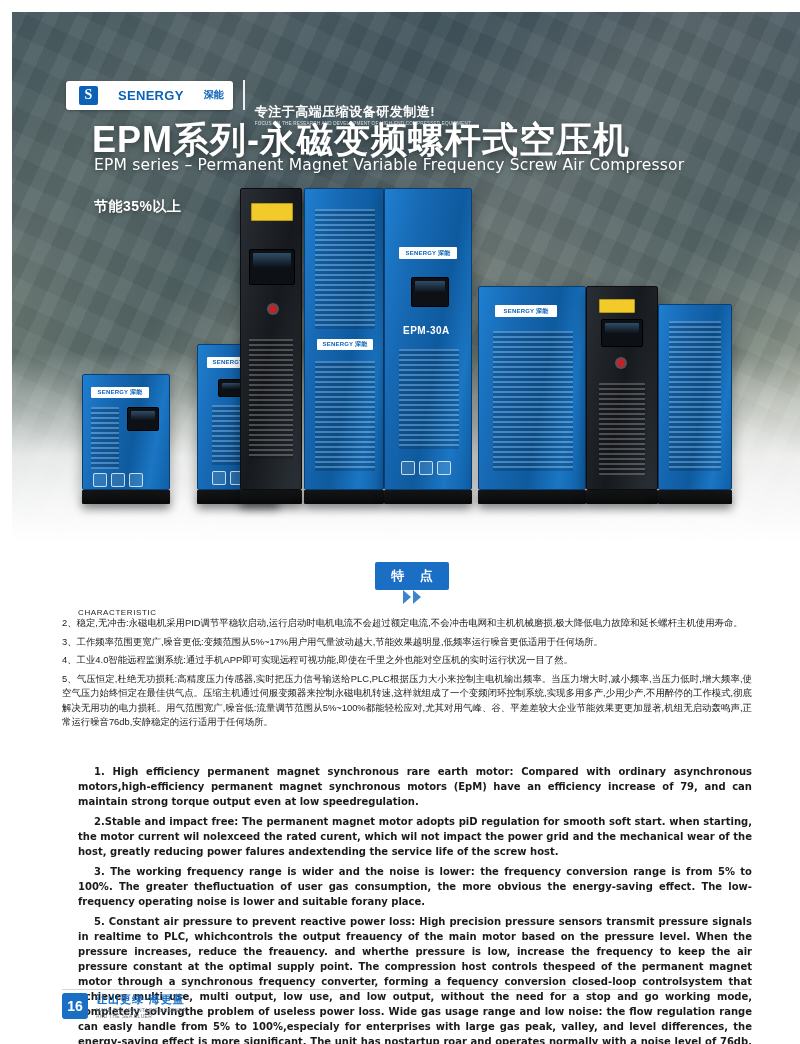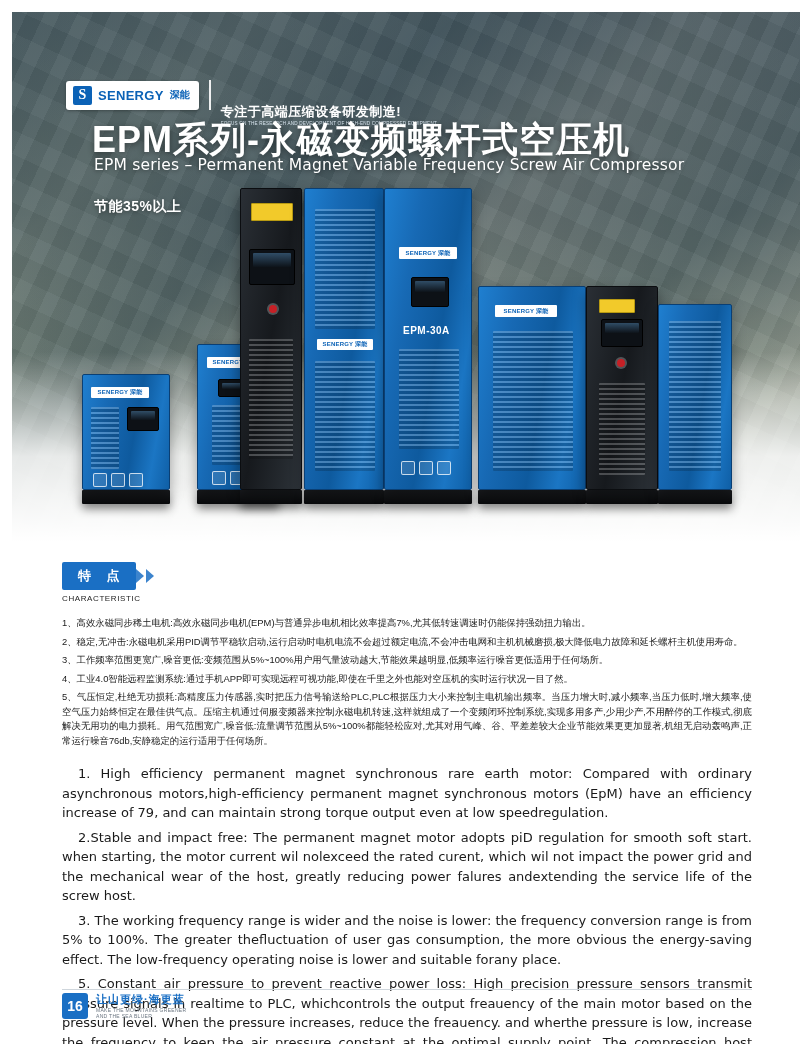--- a/index.html
+++ b/index.html
@@ -34,21 +34,21 @@
     opacity:.7;
   }
   .hero-fade{
     position:absolute;left:0;right:0;bottom:0;height:190px;
     background:linear-gradient(180deg, rgba(255,255,255,0) 0%, rgba(255,255,255,.85) 55%, #ffffff 100%);
     z-index:3;
   }
   
   .logo-bar{position:absolute;left:54px;top:52px;z-index:5;display:flex;align-items:center;}
   .logo-box{
-    background:#ffffff;border-radius:3px;padding:5px 9px 5px 7px;display:flex;align-items:center;gap:6px;
+    background:#ffffff;border-radius:3px;padding:5px 9px 5px 13px;display:flex;align-items:center;gap:20px;
     box-shadow:0 1px 3px rgba(0,0,0,.3);
     justify-content:flex-end;
   }
   .logo-mark{
     width:19px;height:19px;background:#0b62b6;border-radius:2px;position:relative;flex:0 0 auto;
   }
   .logo-mark:before{
     content:"S";position:absolute;inset:0;color:#fff;font-size:14px;font-weight:bold;
     display:flex;align-items:center;justify-content:center;font-family:"Liberation Serif",serif;
   }
@@ -112,42 +112,43 @@
   }
   .knob{position:absolute;background:#c62026;border-radius:50%;box-shadow:0 0 0 2px rgba(255,255,255,.25);}
   .sticker{position:absolute;background:#f2ca2a;border:1px solid #b89a12;border-radius:1px;}
   .icons-row{position:absolute;display:flex;gap:4px;align-items:center;}
   .icons-row span{
     width:12px;height:12px;border:1px solid rgba(255,255,255,.75);border-radius:2px;
     display:block;background:rgba(255,255,255,.12);
   }
   
   .char-wrap{position:absolute;left:56px;top:556px;width:700px;z-index:6;}
-  .char-bar{display:flex;align-items:center;}
+  .char-bar{display:flex;align-items:center;flex-direction:column;}
   .char-tab{
     background:#1a6fc4;color:#fff;font-size:13px;font-weight:bold;letter-spacing:6px;
     padding:5px 10px 5px 16px;border-radius:2px;
   }
   .char-arrows{display:flex;gap:2px;align-items:center;}
   .char-arrows i{
     width:0;height:0;border-top:7px solid transparent;border-bottom:7px solid transparent;
     border-left:8px solid #1a6fc4;display:block;opacity:.85;
   }
-  .char-en{font-size:8px;color:#222;letter-spacing:.6px;margin-top:4px;}
+  .char-en{font-size:8px;color:#222;letter-spacing:.6px;margin-top:4px;margin-left:16px;}
   
   .cn-body{position:absolute;left:56px;top:610px;width:690px;z-index:6;}
   .cn-body p{
     margin:0 0 4px 0;font-size:9.4px;line-height:1.55;color:#1a1a1a;text-align:justify;
     font-family:"Liberation Sans", sans-serif;
   }
   
   .en-body{position:absolute;left:56px;top:758px;width:690px;z-index:6;}
   .en-body p{
-    margin:0 0 5px 0;font-size:13px;line-height:1.5;color:#1a1a1a;text-align:justify;
+    margin:0 0 5px 16px;font-size:10px;line-height:1.5;color:#1a1a1a;text-align:justify;
     font-family:"DejaVu Sans", sans-serif;
+    font-weight:bold;
   }
   .en-body p.indent{text-indent:16px;}
   
   .footer{position:absolute;left:56px;bottom:18px;display:flex;align-items:center;gap:8px;z-index:6;}
   .pg{
     width:26px;height:26px;background:#1a6fc4;color:#fff;border-radius:3px;
     display:flex;align-items:center;justify-content:center;font-size:14px;font-weight:bold;
   }
   .f-cn{font-size:11px;font-weight:bold;color:#1a6fc4;letter-spacing:1px;}
   .f-en{font-size:5px;color:#6a7580;letter-spacing:.3px;line-height:1.35;}
@@ -278,23 +279,22 @@
       <div class="char-tab">特 点</div>
       <div class="char-arrows">
           <i></i>
           <i></i>
         </div>
     </div>
     <div class="char-en">CHARACTERISTIC</div>
   </div>
 
   <div class="cn-body">
-    <p>1、高效永磁同步稀土电机:高效永磁同步电机(EPM)与普通异步电机相比效率提高7%,尤其低转速调速时仍能保持强劲扭力输出。</p>
     <p>2、稳定,无冲击:永磁电机采用PID调节平稳软启动,运行启动时电机电流不会超过额定电流,不会冲击电网和主机机械磨损,极大降低电力故障和延长螺杆主机使用寿命。</p>
-    <p>3、工作频率范围更宽广,噪音更低:变频范围从5%~100%用户用气量波动越大,节能效果越明显,低频率运行噪音更低适用于任何场所。</p>
+    <p>3、工作频率范围更宽广,噪音更低:变频范围从5%~17%用户用气量波动越大,节能效果越明显,低频率运行噪音更低适用于任何场所。</p>
     <p>4、工业4.0智能远程监测系统:通过手机APP即可实现远程可视功能,即使在千里之外也能对空压机的实时运行状况一目了然。</p>
     <p>5、气压恒定,杜绝无功损耗:高精度压力传感器,实时把压力信号输送给PLC,PLC根据压力大小来控制主电机输出频率。当压力增大时,减小频率,当压力低时,增大频率,使空气压力始终恒定在最佳供气点。压缩主机通过伺服变频器来控制永磁电机转速,这样就组成了一个变频闭环控制系统,实现多用多产,少用少产,不用醉停的工作模式,彻底解决无用功的电力损耗。用气范围宽广,噪音低:流量调节范围从5%~100%都能轻松应对,尤其对用气峰、谷、平差差较大企业节能效果更更加显著,机组无启动轰鸣声,正常运行噪音76db,安静稳定的运行适用于任何场所。</p>
   </div>
 
   <div class="en-body">
     <p class="indent">1. High efficiency permanent magnet synchronous rare earth motor: Compared with ordinary asynchronous motors,high-efficiency permanent magnet synchronous motors (EpM) have an efficiency increase of 79, and can maintain strong torque output even at low speedregulation.</p>
     <p class="indent">2.Stable and impact free: The permanent magnet motor adopts piD regulation for smooth soft start. when starting, the motor current wil nolexceed the rated curent, which wil not impact the power grid and the mechanical wear of the host, greatly reducing power falures andextending the service life of the screw host.</p>
     <p class="indent">3. The working frequency range is wider and the noise is lower: the frequency conversion range is from 5% to 100%. The greater thefluctuation of user gas consumption, the more obvious the energy-saving effect. The low-frequency operating noise is lower and suitable forany place.</p>
     <p class="indent">5. Constant air pressure to prevent reactive power loss: High precision pressure sensors transmit pressure signals in realtime to PLC, whichcontrols the output freauency of the main motor based on the pressure level. When the pressure increases, reduce the freauency. and wherthe pressure is low, increase the frequency to keep the air pressure constant at the optimal supply point. The compression host controls thespeed of the permanent magnet motor through a synchronous frequency converter, forming a fequency conversion closed-loop controlsystem that achieves multi use, multi output, low use, and low output, without the need for a stop and go working mode, completely solvingthe problem of useless power loss. Wide gas usage range and low noise: the flow regulation range can easly handle from 5% to 100%,especialy for enterprises with large gas peak, valley, and level differences, the energy-saving effect is more significant. The unit has nostartup roar and operates normally with a noise level of 76db. it operates quietly and stably, suitable for any location.</p>
   </div>

